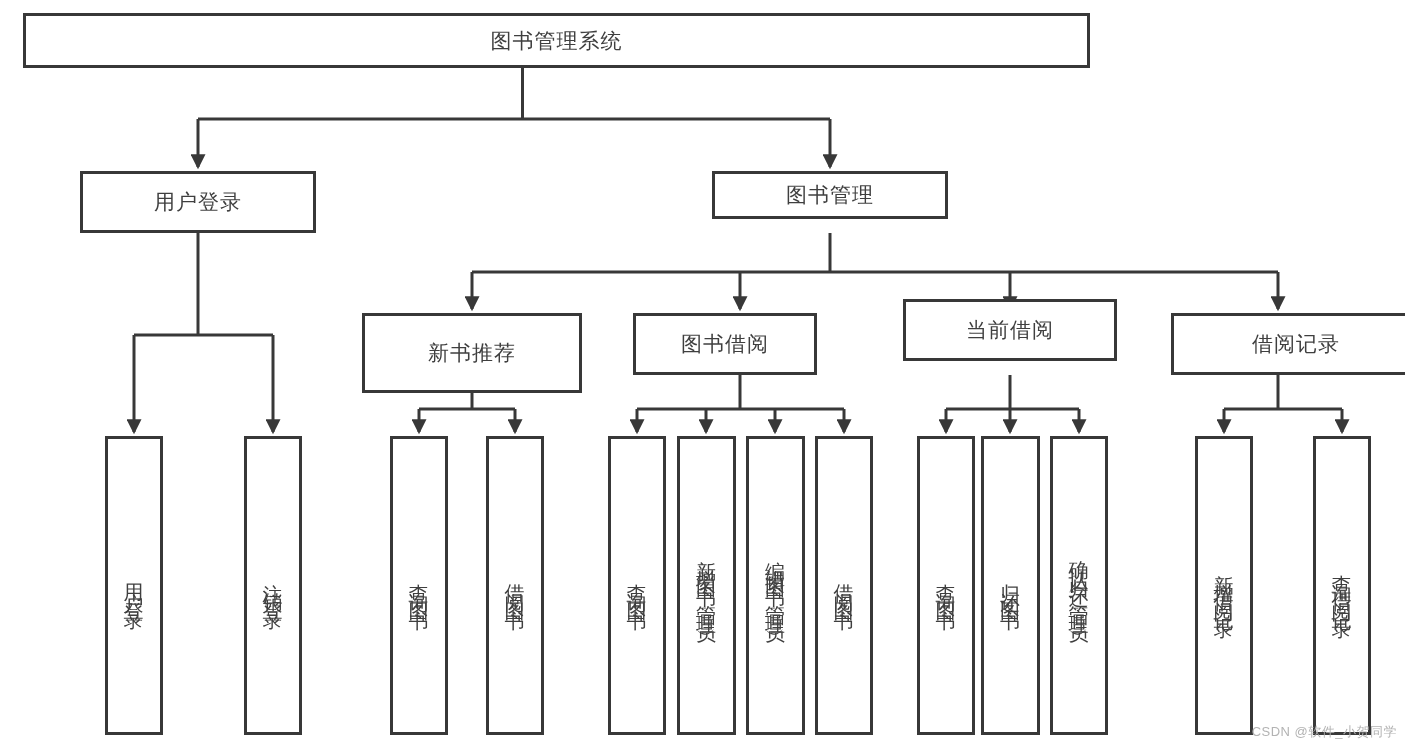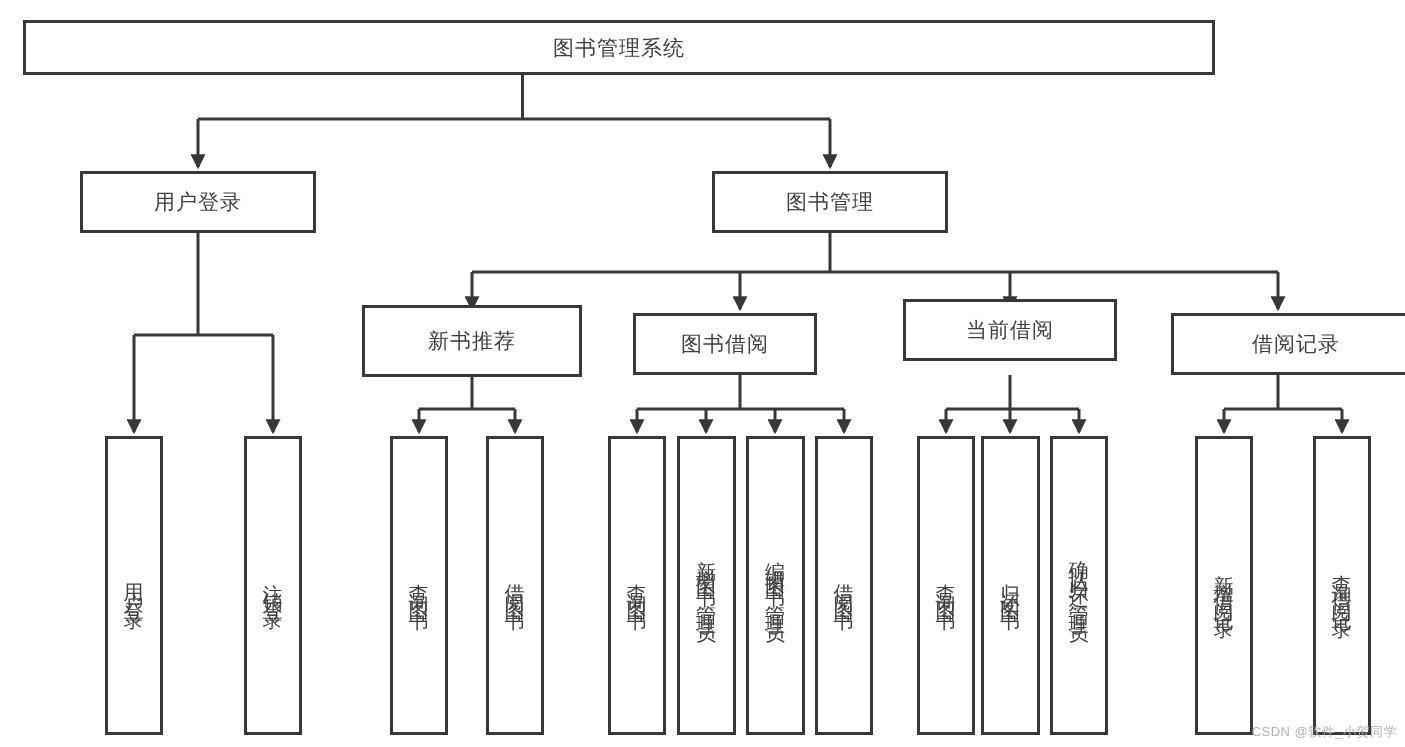--- a/index.html
+++ b/index.html
@@ -103,26 +103,26 @@
     <path class="link" d="M946,409 V432" marker-end="url(#arrow)"></path>
     <path class="link" d="M1010,409 V432" marker-end="url(#arrow)"></path>
     <path class="link" d="M1079,409 V432" marker-end="url(#arrow)"></path>
 
     <path class="link" d="M1278,375 V409"></path>
     <path class="link" d="M1224,409 H1342"></path>
     <path class="link" d="M1224,409 V432" marker-end="url(#arrow)"></path>
     <path class="link" d="M1342,409 V432" marker-end="url(#arrow)"></path>
   </svg>
 
-  <div class="node h" style="left:23px;top:20px;width:1192px;height:55px">图书管理系统</div>
+  <div class="node h" style="left:23px;top:13px;width:1067px;height:55px">图书管理系统</div>
 
   <div class="node h" style="left:80px;top:171px;width:236px;height:62px">用户登录</div>
-  <div class="node h" style="left:712px;top:171px;width:236px;height:62px">图书管理</div>
+  <div class="node h" style="left:712px;top:171px;width:236px;height:48px">图书管理</div>
 
-  <div class="node h" style="left:362px;top:305px;width:220px;height:72px">新书推荐</div>
+  <div class="node h" style="left:362px;top:313px;width:220px;height:80px">新书推荐</div>
   <div class="node h" style="left:633px;top:313px;width:184px;height:62px">图书借阅</div>
   <div class="node h" style="left:903px;top:299px;width:214px;height:62px">当前借阅</div>
   <div class="node h" style="left:1171px;top:313px;width:250px;height:62px">借阅记录</div>
 
   <div class="node v" style="left:105px;top:436px;width:58px;height:299px">用户登录</div>
   <div class="node v" style="left:244px;top:436px;width:58px;height:299px">注销登录</div>
 
   <div class="node v" style="left:390px;top:436px;width:58px;height:299px">查询图书</div>
   <div class="node v" style="left:486px;top:436px;width:58px;height:299px">借阅图书</div>
 

